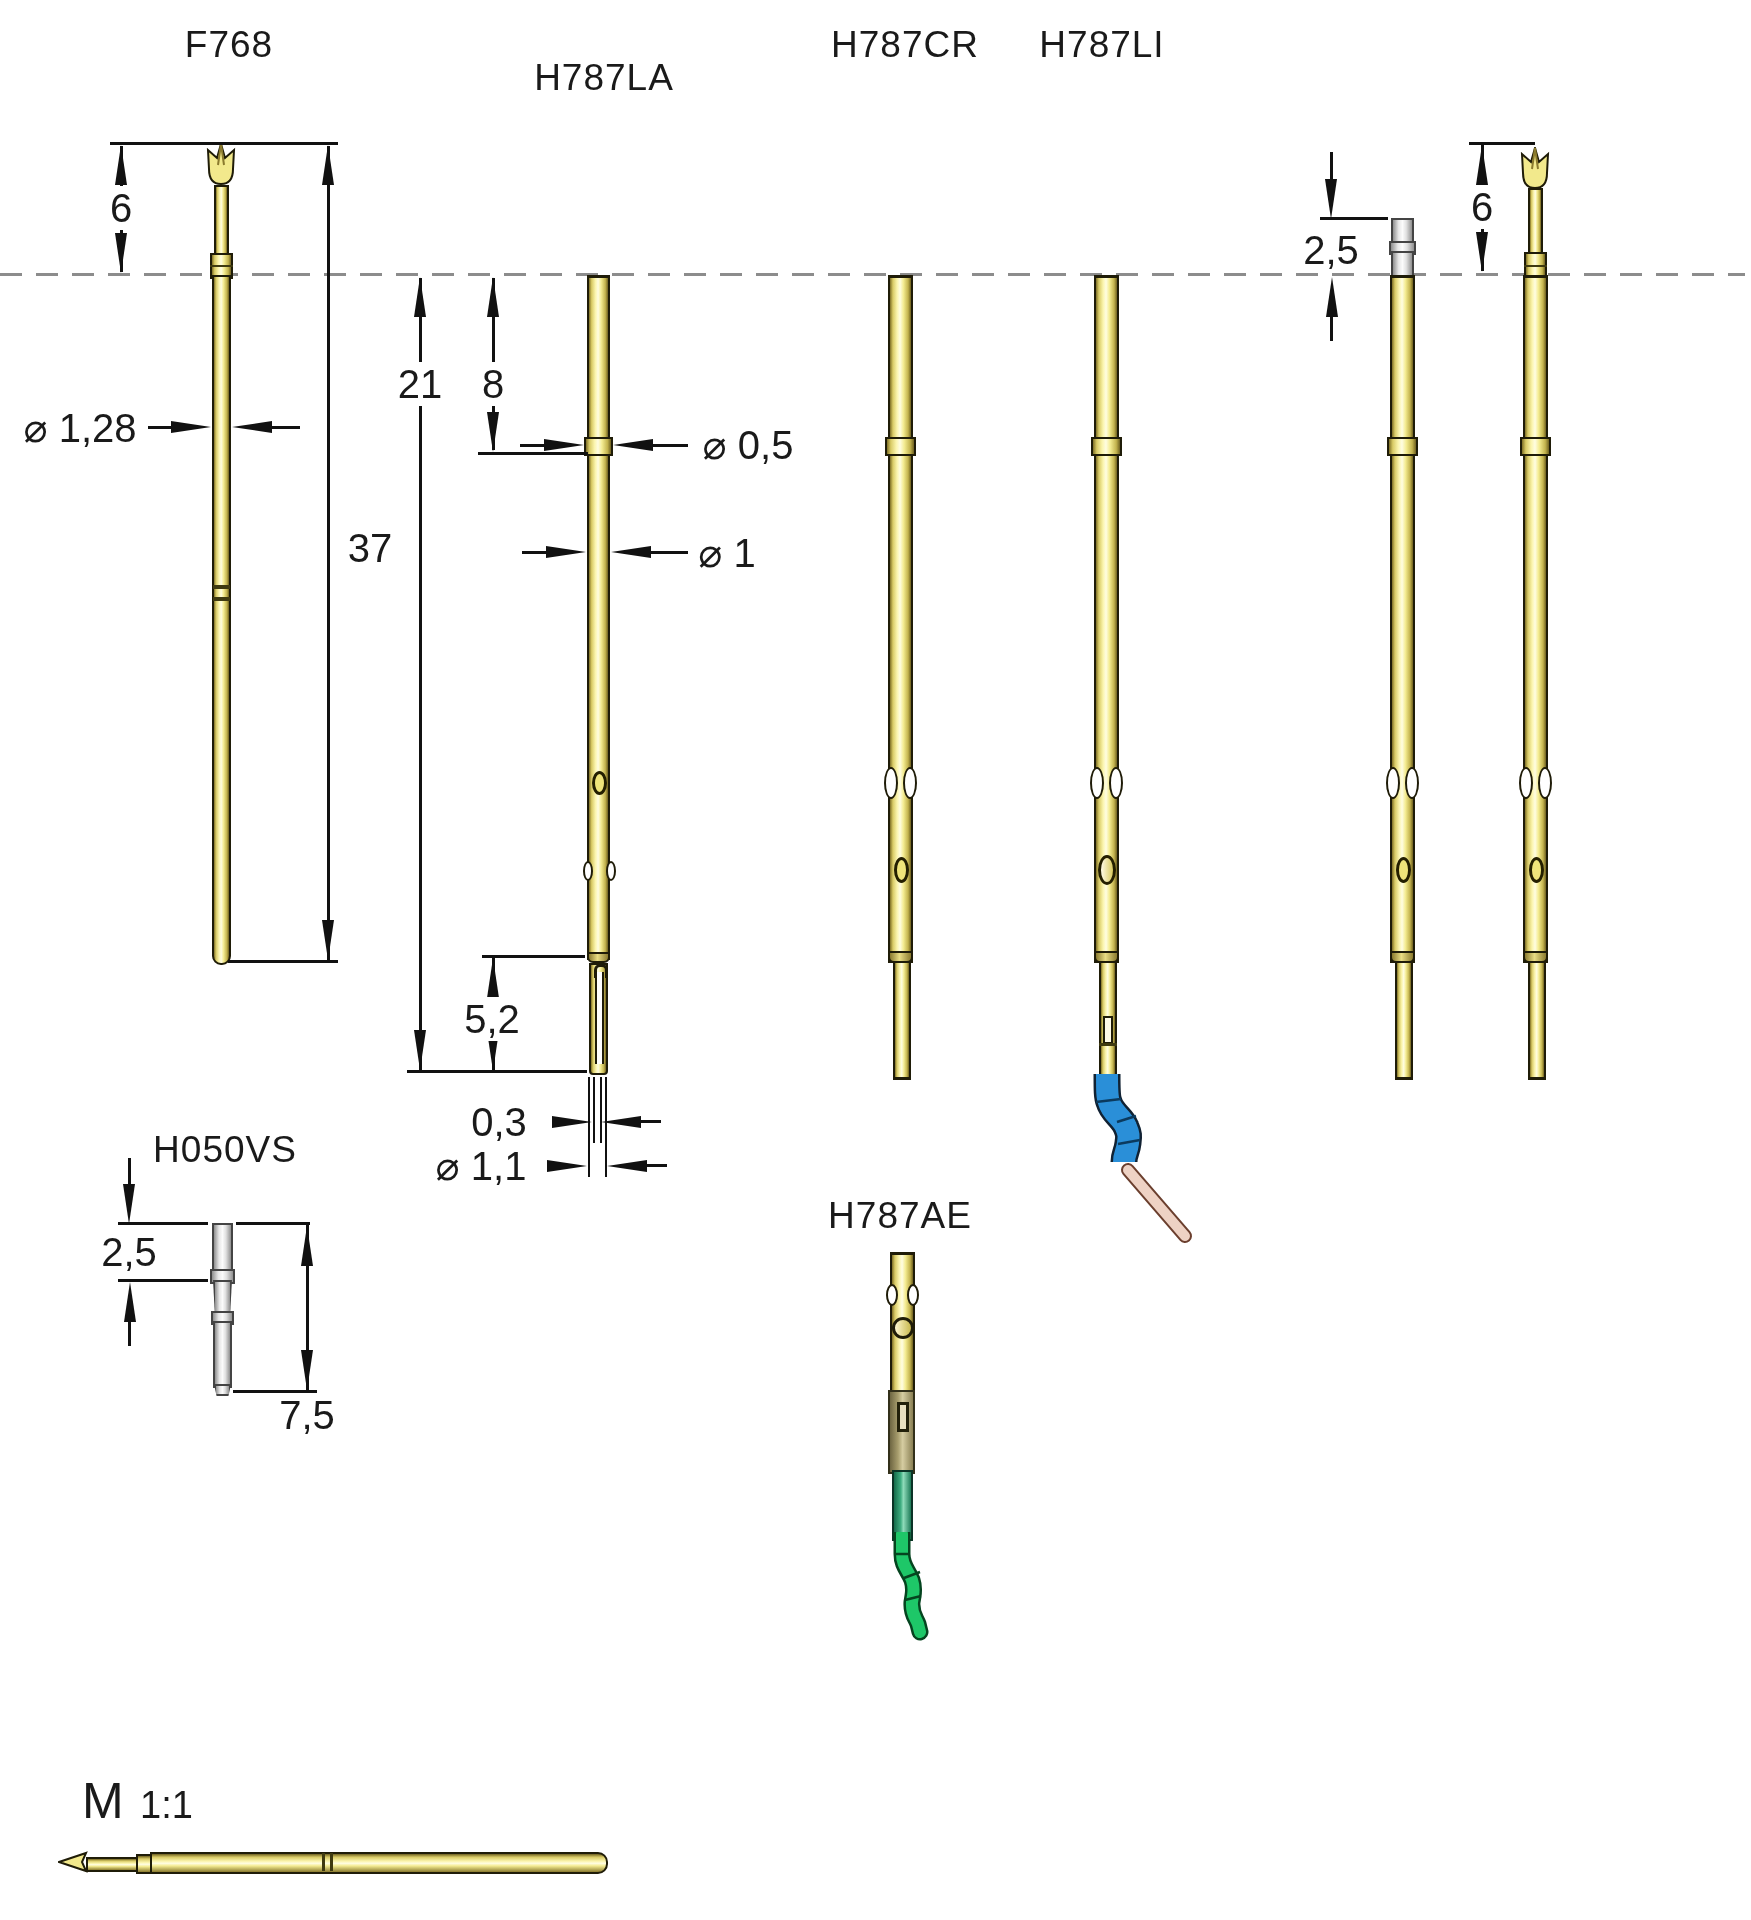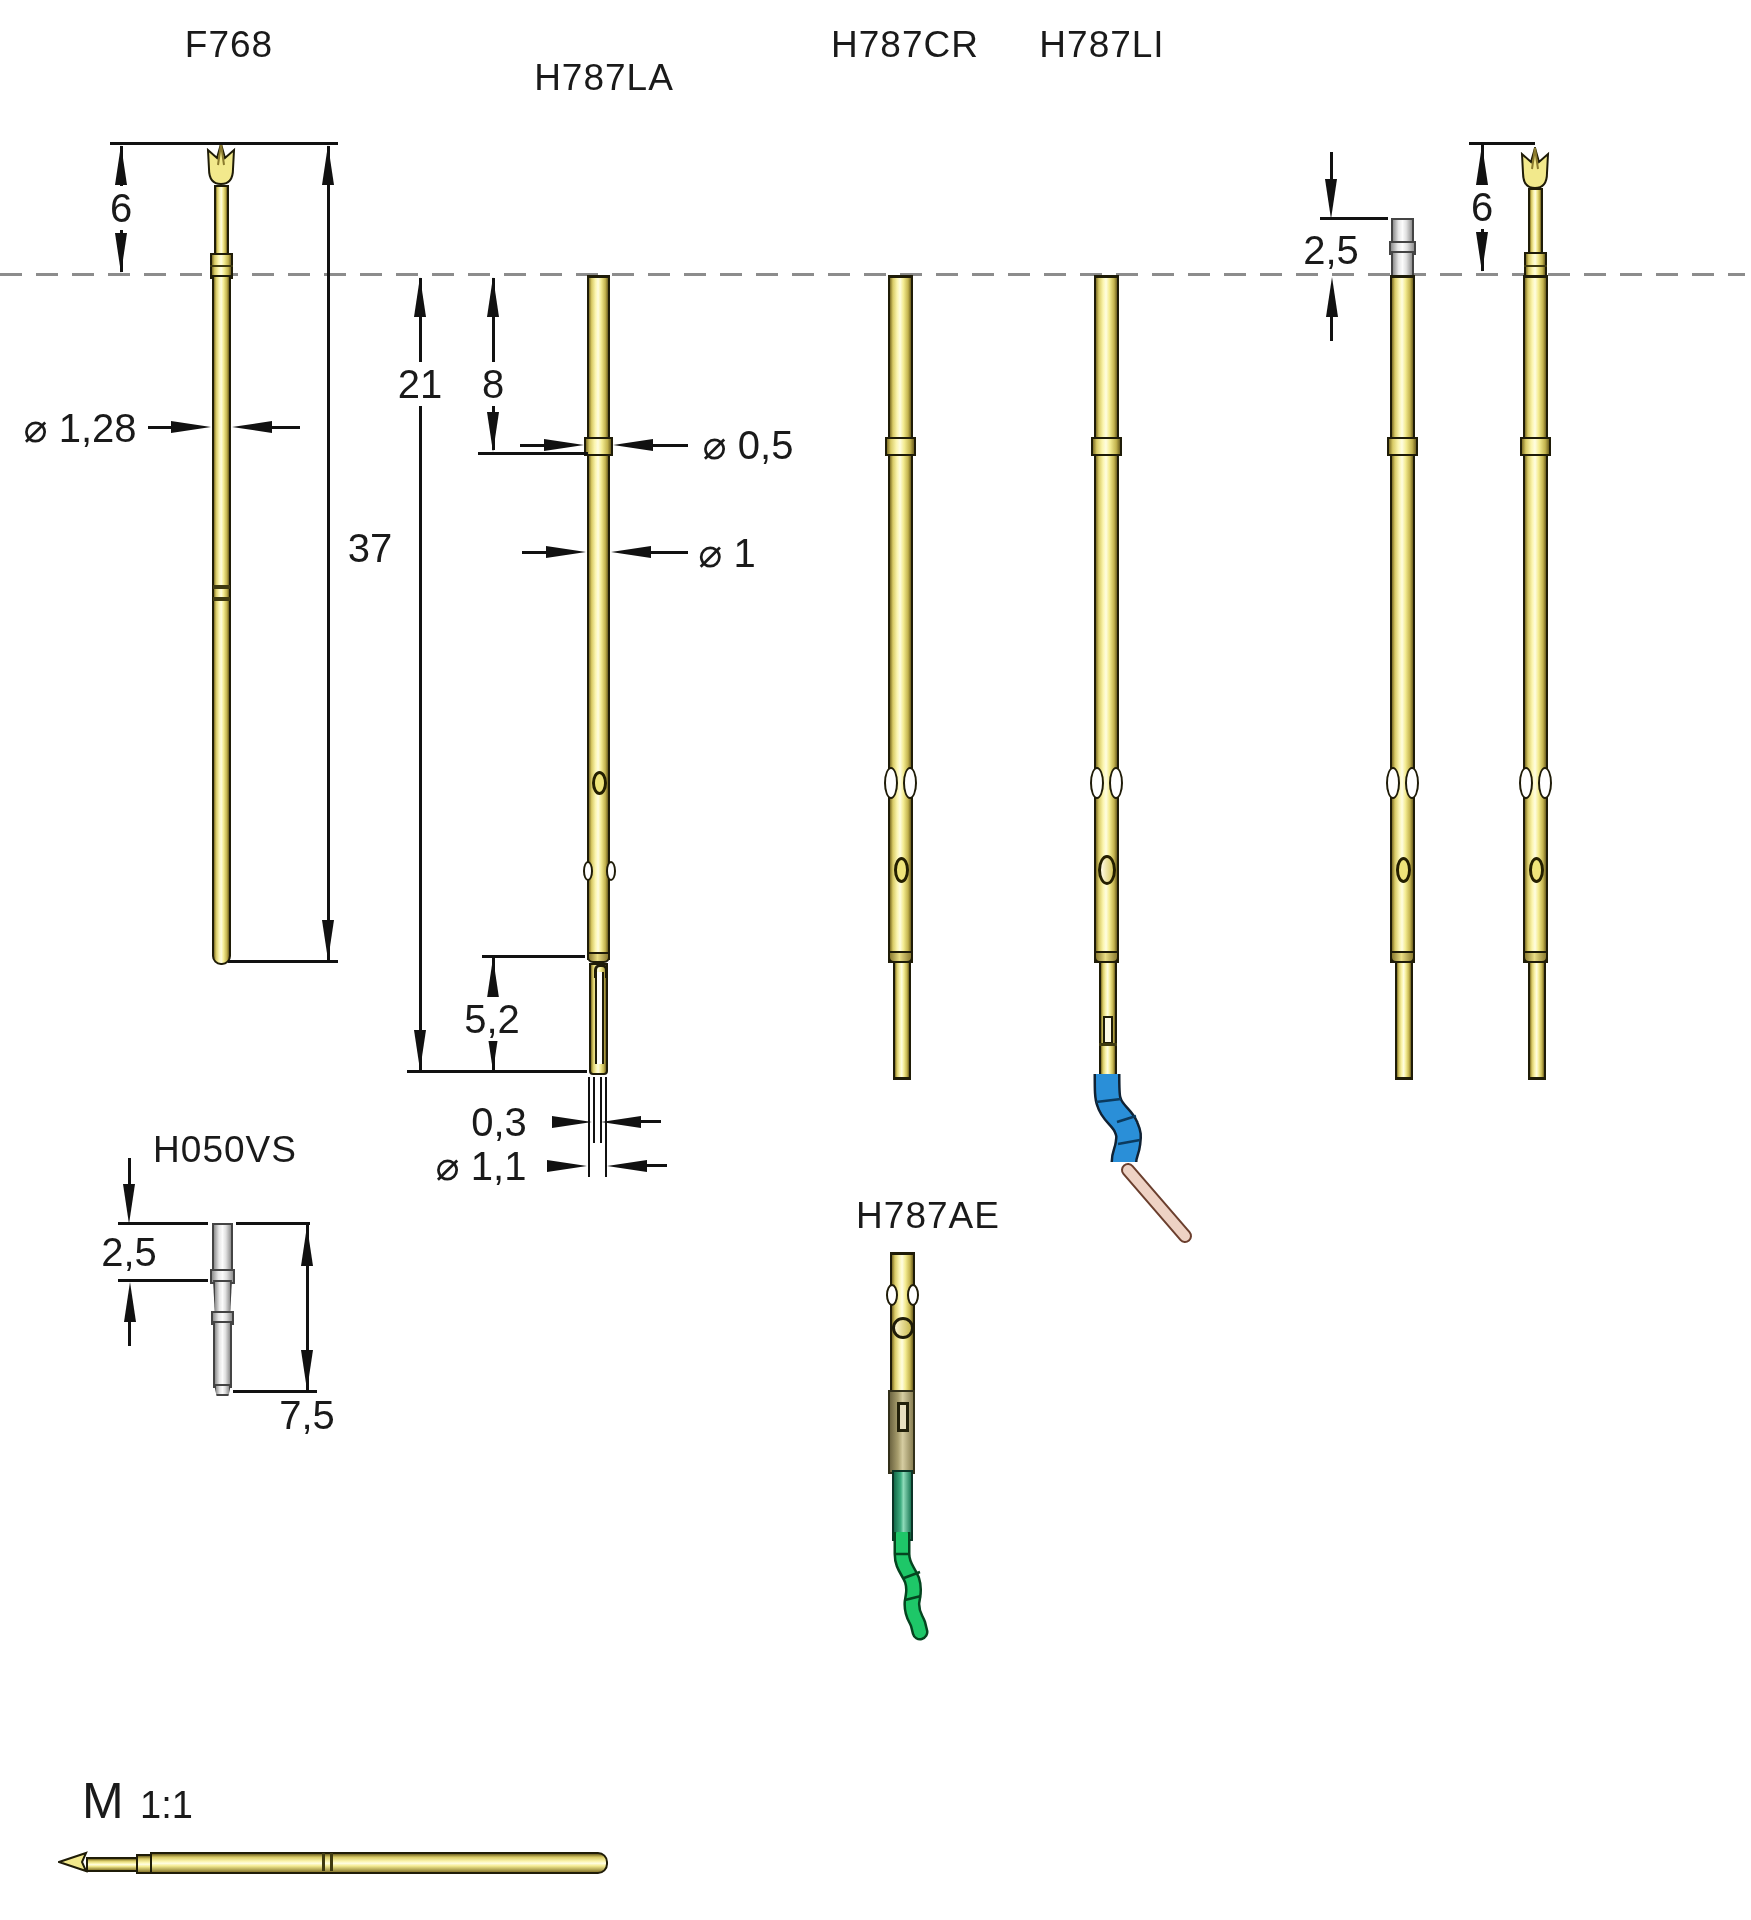--- a/index.html
+++ b/index.html
@@ -31,21 +31,21 @@
 </head>
 <body>
 
 <div id="canvas">
 
   <div class="lbl" style="left:229px;top:26px;">F768</div>
   <div class="lbl" style="left:604px;top:26px;margin-top:33px;">H787LA</div>
   <div class="lbl" style="left:905px;top:26px;">H787CR</div>
   <div class="lbl" style="left:1102px;top:26px;">H787LI</div>
   <div class="lbl" style="left:225px;top:1131px;">H050VS</div>
-  <div class="lbl" style="left:900px;top:1197px;margin-left:28px;">H787AE</div>
+  <div class="lbl" style="left:900px;top:1197px;">H787AE</div>
 
   <div id="dashed"></div>
 
   <div>
     <svg class="abs" style="left:206px;top:143px;" width="31" height="44" viewBox="0 0 31 44">
       <path d="M15 1 L19 15 L28 7 L27 26 Q27 41 15 41 Q3 41 3 26 L2 7 L11 15 Z" fill="#f2e98c" stroke="#1f1c08" stroke-width="2"></path>
       <path d="M15 1 L12 22 M15 1 L18 22" fill="none" stroke="#8a7a2e" stroke-width="2"></path>
     </svg>
     <div class="abs goldV ink-border" style="left:214px;top:185px;width:11px;height:70px;"></div>
     <div class="abs goldV ink-border" style="left:210px;top:253px;width:19px;height:22px;"></div>

